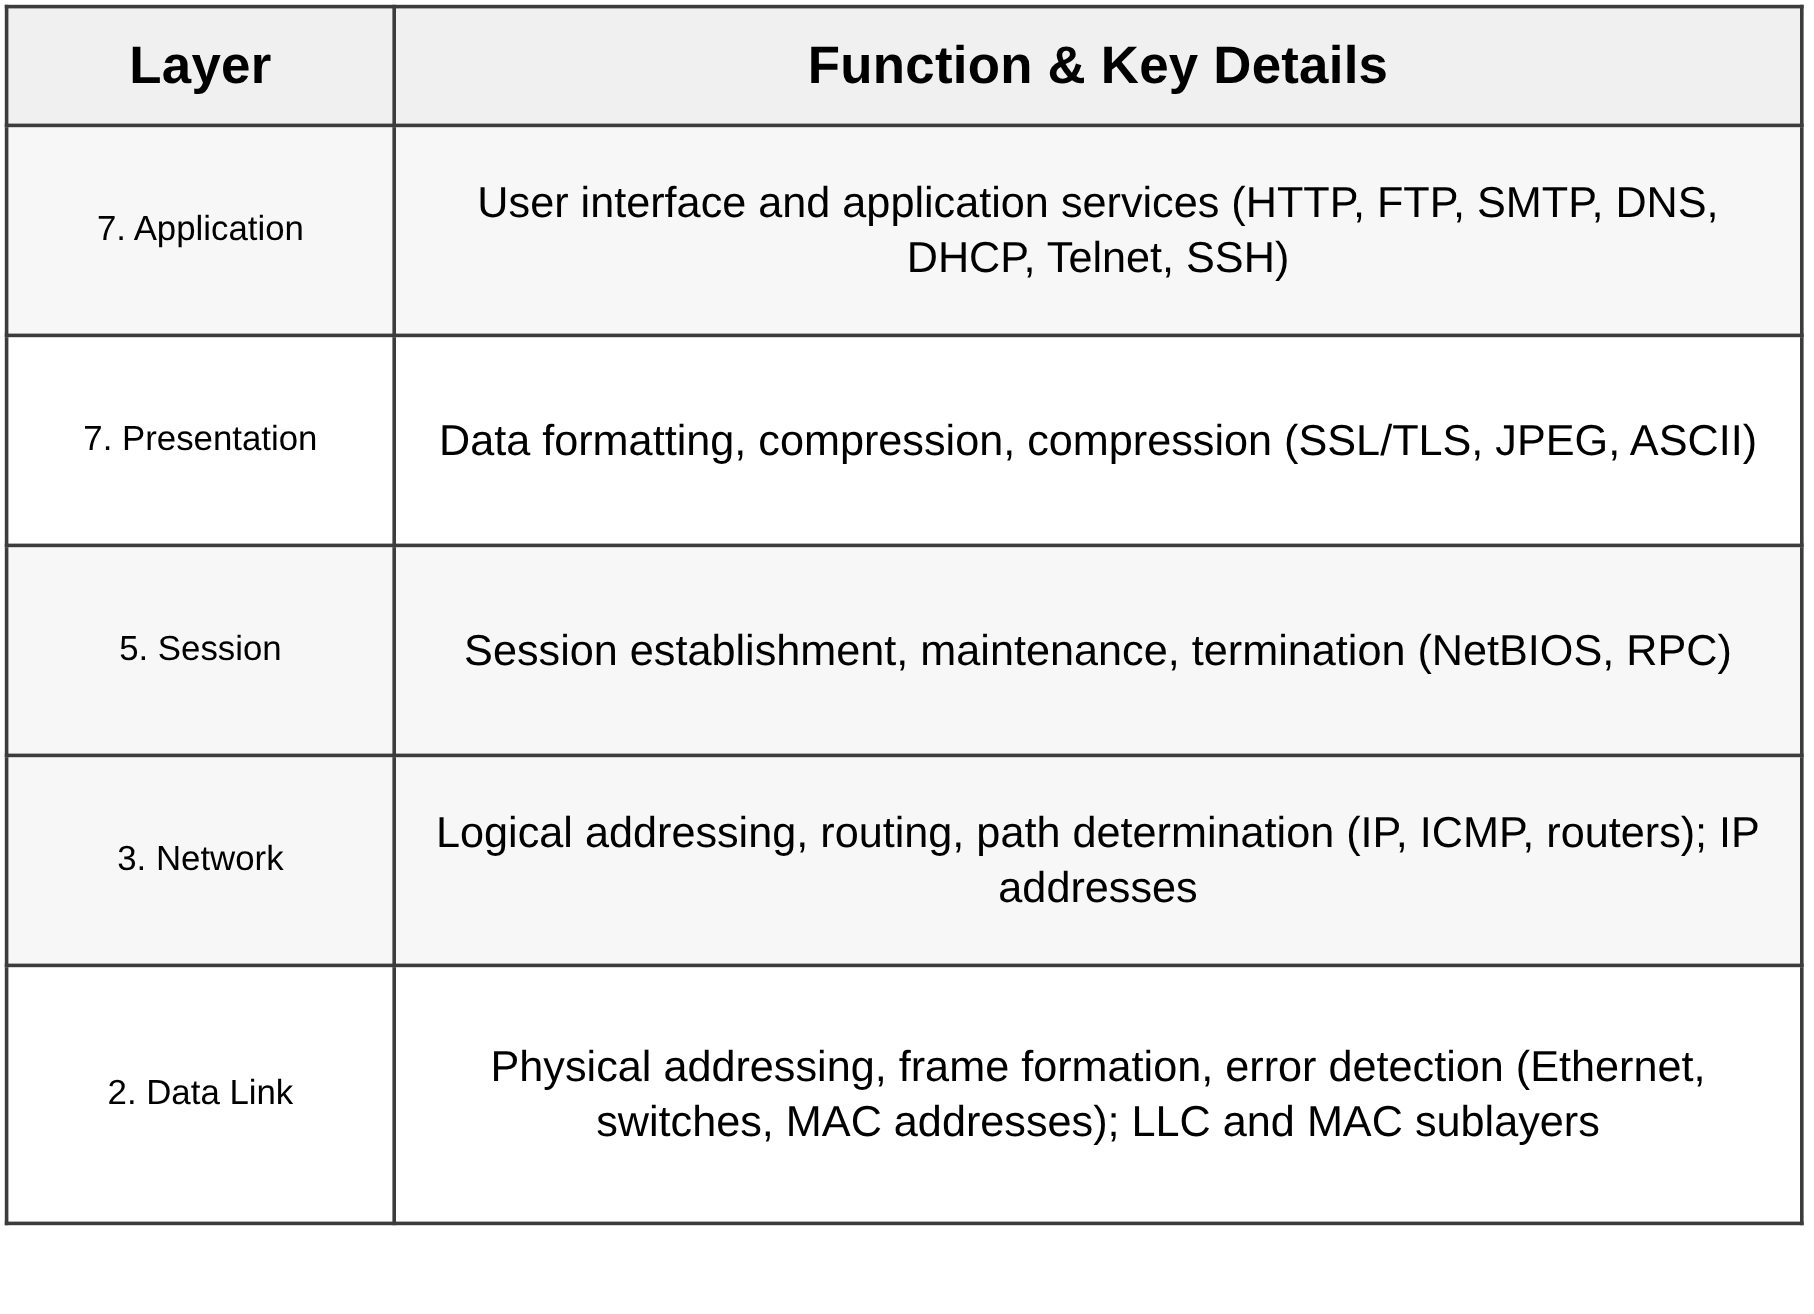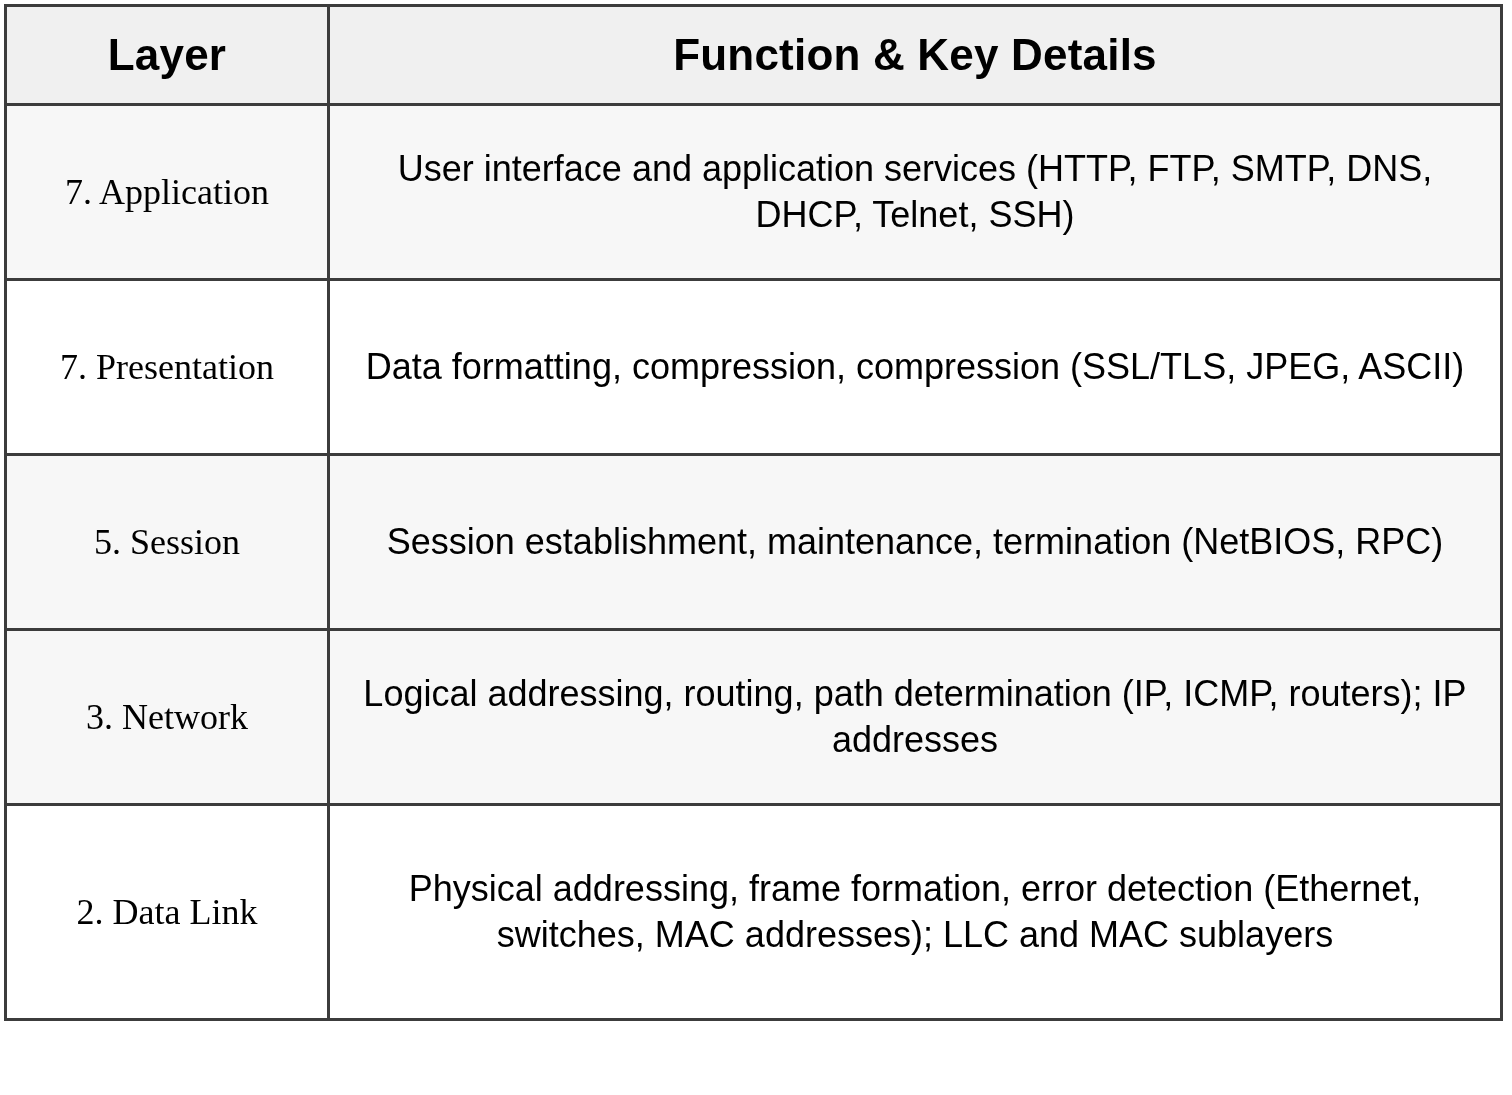--- a/index.html
+++ b/index.html
@@ -53,24 +53,23 @@
     text-align: center;
     vertical-align: middle;
     padding: 18px 14px;
     line-height: 1.28;
   }
 
   tbody tr.shade td { background: #f7f7f7; }
   tbody tr.plain td { background: #ffffff; }
 
   tbody td.cell-layer {
-    font-size: 36px;
+    font-size: 29px;
     padding-left: 8px;
     padding-right: 8px;
-    font-family: Liberation Serif, serif;
   }
 
   tbody td.cell-detail {
     font-size: 36px;
     padding-left: 30px;
     padding-right: 30px;
   }
 
   tbody tr.row-tall td { height: 136px; }
   tbody tr.row-xtall td { height: 176px; }

